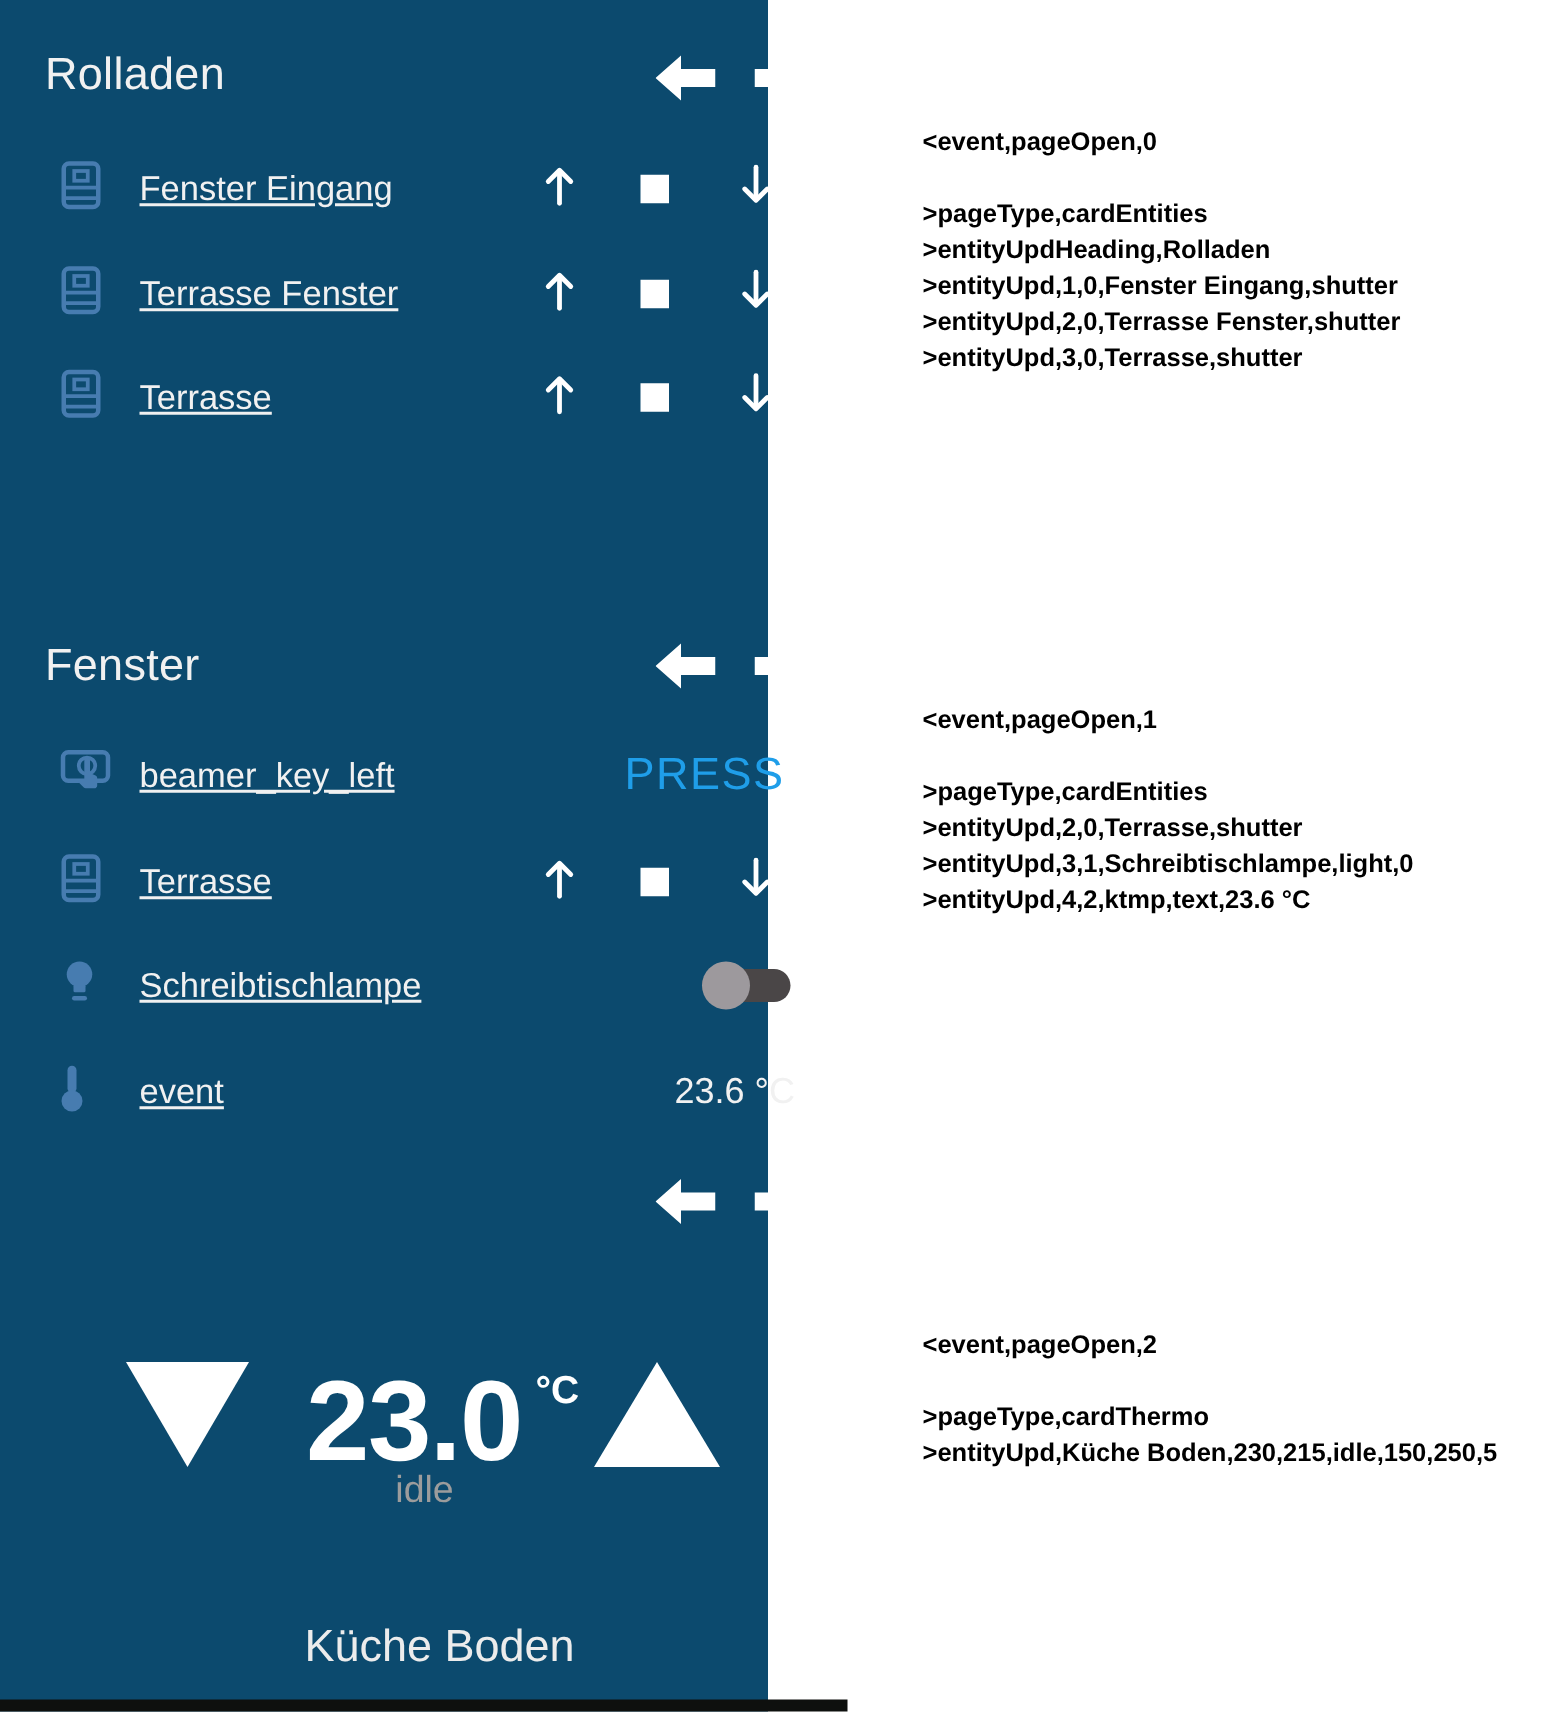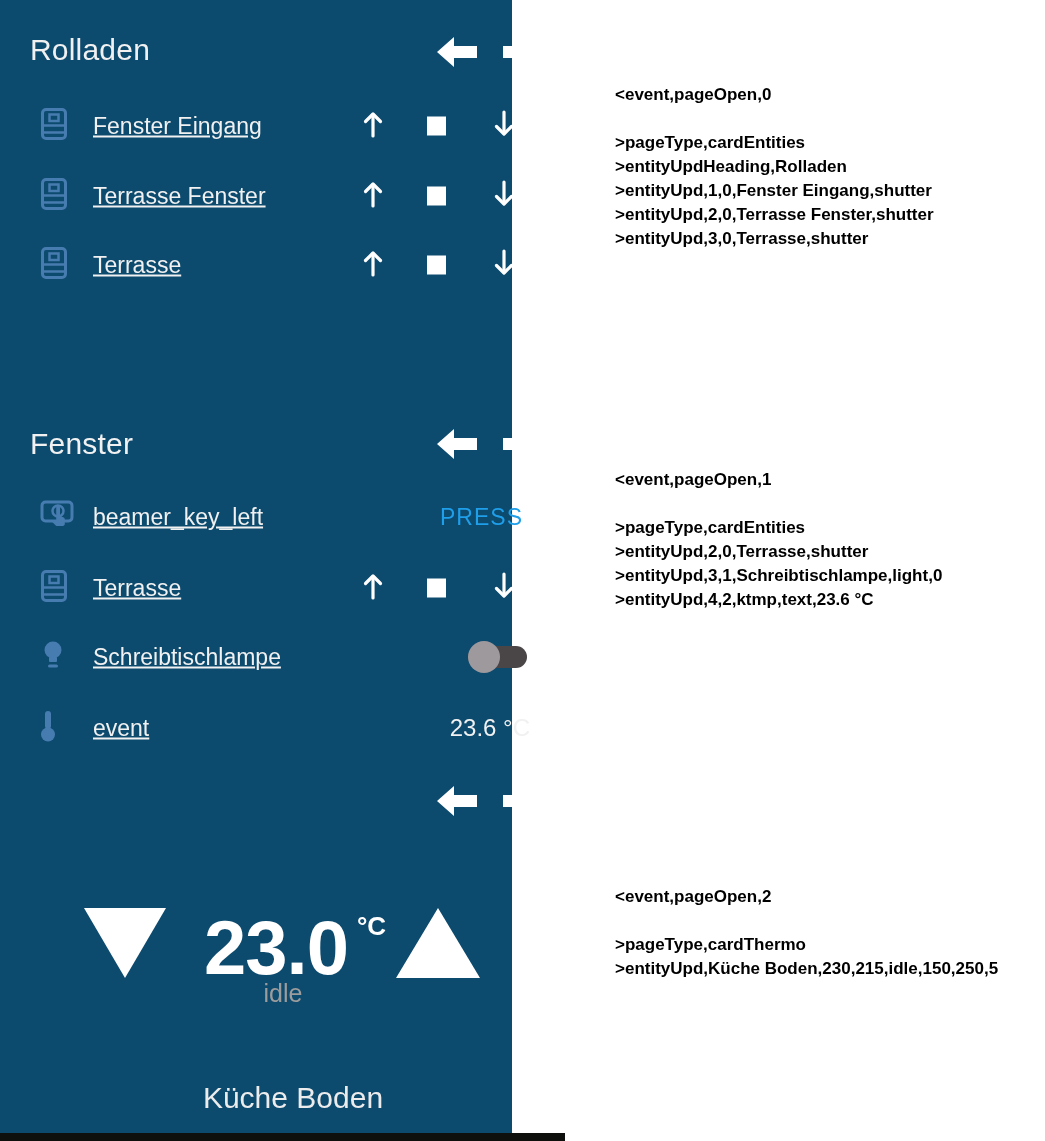--- a/index.html
+++ b/index.html
@@ -26,21 +26,21 @@
     color:#f1f1f1;font-size:23px;white-space:nowrap;text-decoration:underline;
   }
   .ctl{position:absolute;top:50%;transform:translateY(-50%);}
   .ctl-up{left:361px;}
   .ctl-stop{left:427px;width:19px;height:19px;background:#ffffff;}
   .ctl-down{left:492px;}
   .ent-value{
     position:absolute;right:35px;top:50%;transform:translateY(-50%);
     color:#f1f1f1;font-size:24px;white-space:nowrap;
   }
-  .ent-value.press{color:#1f9ee9;letter-spacing:1px;right:42px;font-size:23px;}
+  .ent-value.press{color:#1f9ee9;letter-spacing:1px;right:42px;font-size:30px;}
 
   
   .toggle{position:absolute;right:38px;top:50%;transform:translateY(-50%);width:59px;height:32px;}
   .toggle .track{position:absolute;left:0;top:5px;width:59px;height:22px;border-radius:11px;background:#4a4647;}
   .toggle .knob{position:absolute;left:0;top:0;width:32px;height:32px;border-radius:50%;background:#9d999d;}
 
   
   .thermo-temp{position:absolute;left:204px;top:890px;display:flex;align-items:flex-start;color:#ffffff;margin-top:20px;}
   .thermo-temp .big{font-size:76px;font-weight:bold;line-height:76px;letter-spacing:-1px;}
   .thermo-temp .unit{font-size:26px;font-weight:bold;line-height:26px;margin-left:9px;margin-top:3px;}

